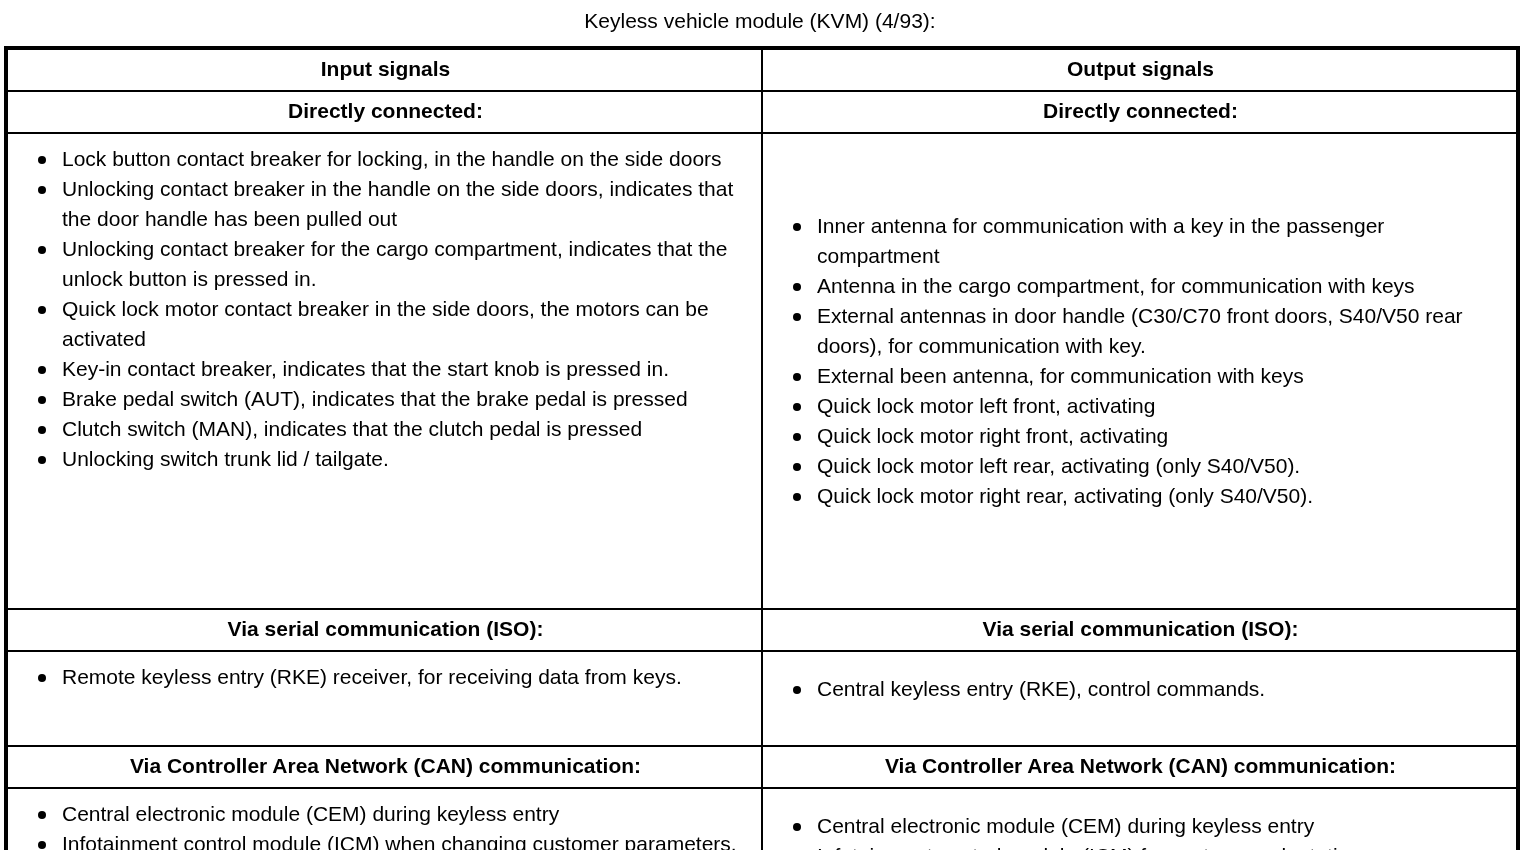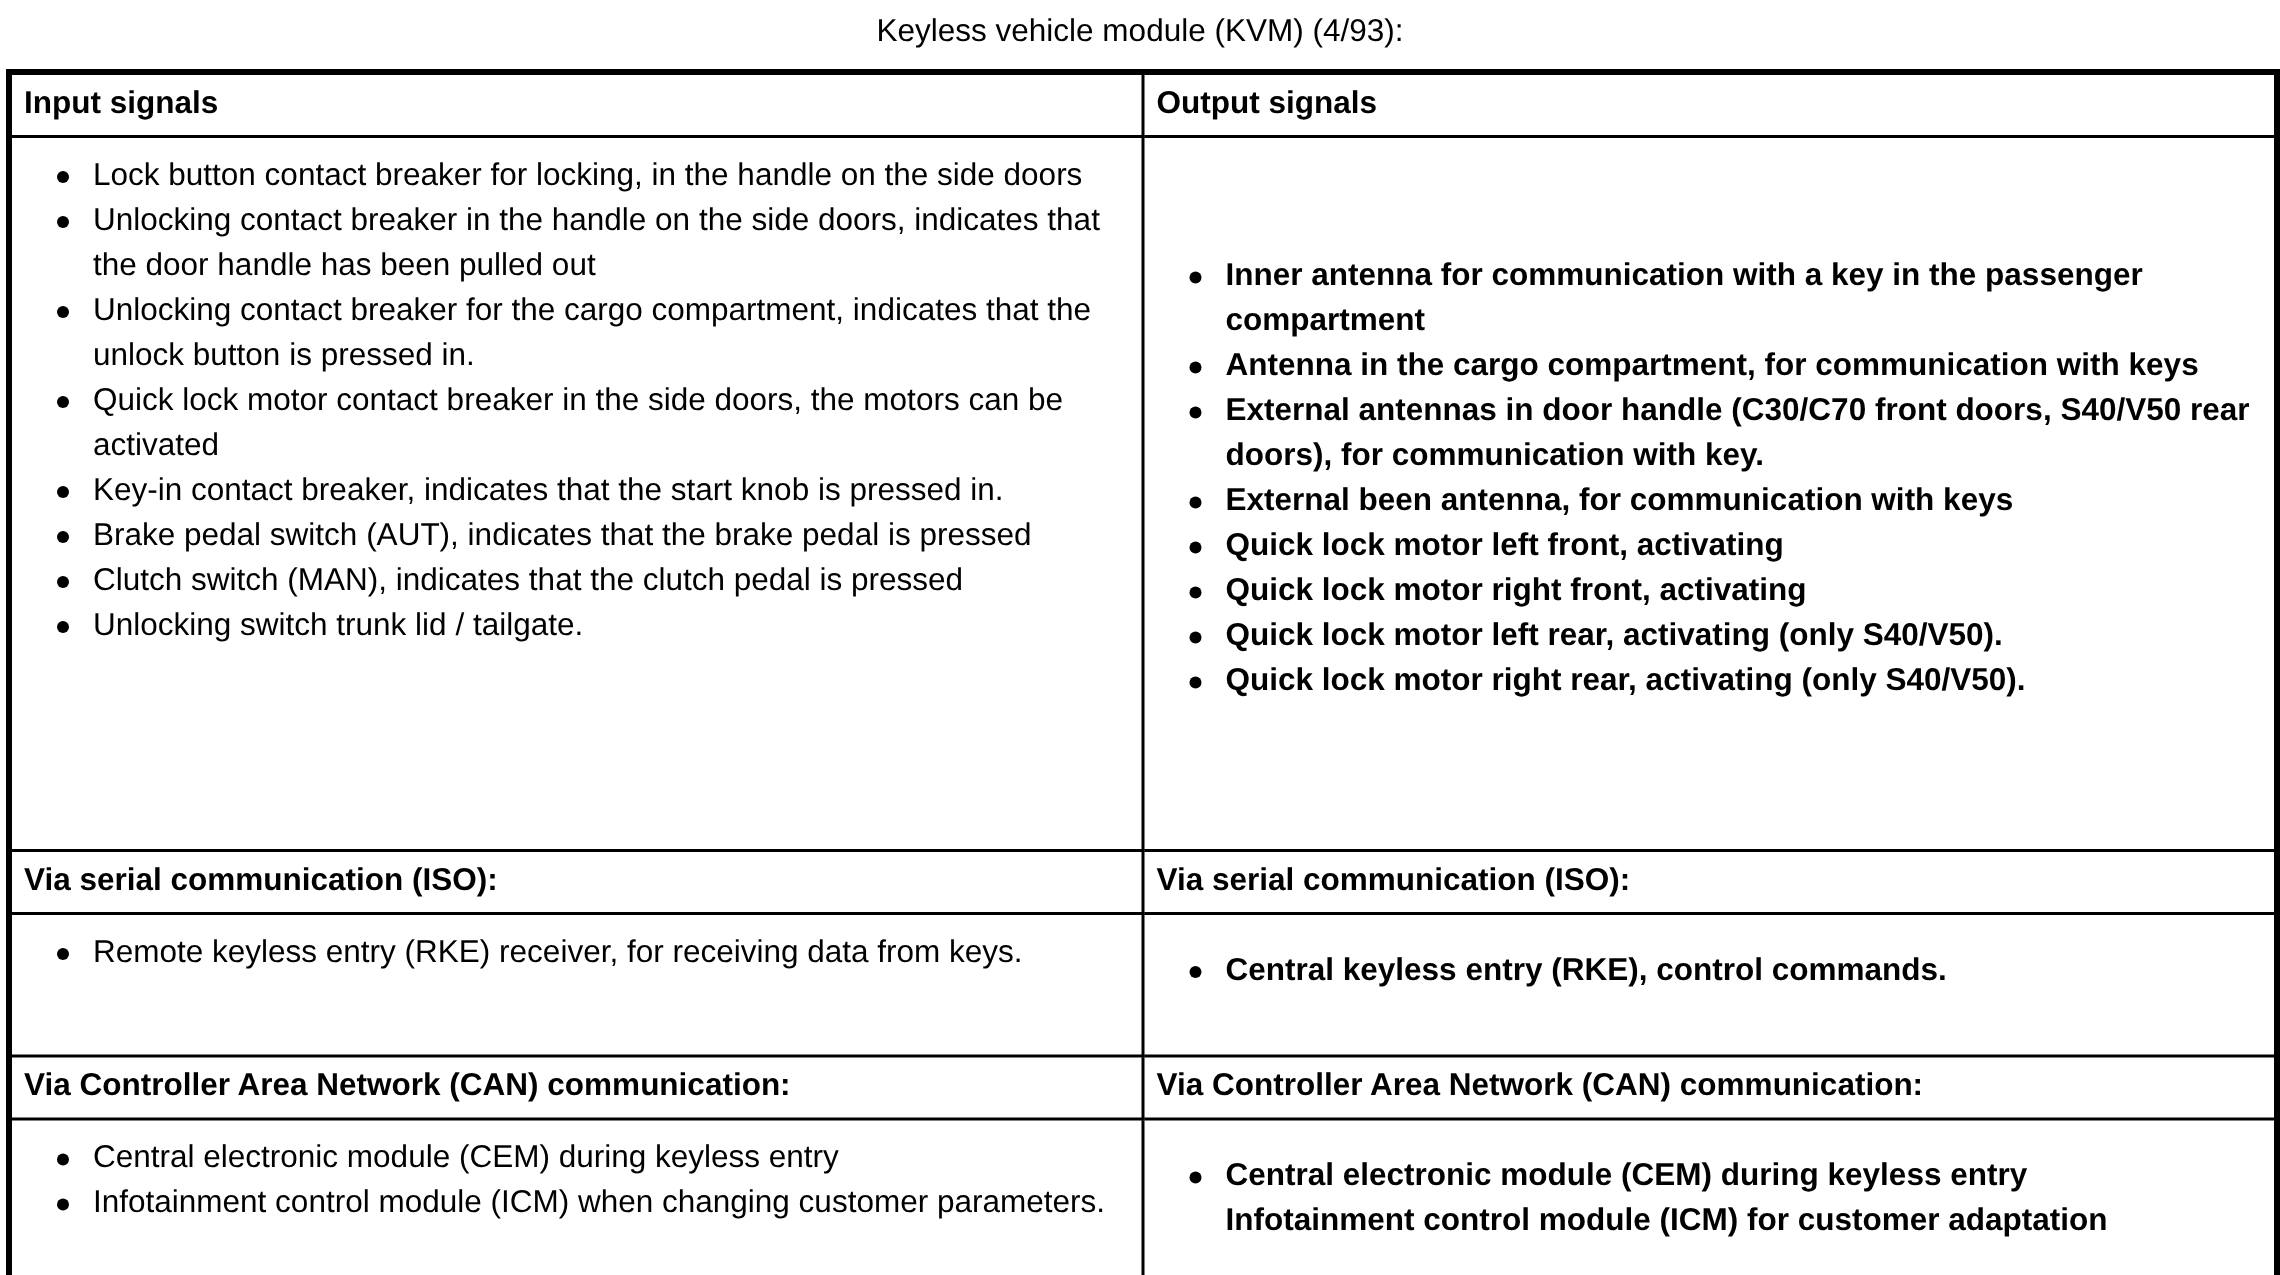--- a/index.html
+++ b/index.html
@@ -48,20 +48,21 @@
   .signal-table tr.row-subhead td {
     vertical-align: middle;
   }
 
   .cell-head {
     font-size: 21px;
     font-weight: bold;
     padding: 7px 6px 9px 8px;
     line-height: 24px;
     white-space: nowrap;
+    text-align: center;
   }
   .cell-body {
     padding: 10px 8px 10px 0;
   }
 
   ul.bullets {
     list-style: none;
     margin: 0;
     padding: 0;
   }
@@ -76,21 +77,20 @@
     position: absolute;
     left: 30px;
     top: 12px;
     width: 8px;
     height: 8px;
     background: #000000;
     border-radius: 50%;
   }
   .pad-left-extra > li {
     padding-left: 62px;
-    font-weight: bold;
   }
   .pad-left-extra > li .bullet-dot {
     left: 38px;
   }
 
   
   .vfill {
     display: flex;
     flex-direction: column;
     justify-content: center;
@@ -117,20 +117,28 @@
 
       <tr class="row-header">
         <td>
           <div class="cell-head">Input signals</div>
         </td>
         <td>
           <div class="cell-head">Output signals</div>
         </td>
       </tr>
 
+      <tr class="row-subhead">
+        <td>
+          <div class="cell-head">Directly connected:</div>
+        </td>
+        <td>
+          <div class="cell-head">Directly connected:</div>
+        </td>
+      </tr>
 
       <tr>
         <td>
           <div class="cell-body h-directly-left">
             <ul class="bullets">
                 <li><span class="bullet-dot"></span><span>Lock button contact breaker for locking, in the handle on the side doors</span></li>
                 <li><span class="bullet-dot"></span><span>Unlocking contact breaker in the handle on the side doors, indicates that the door handle has been pulled out</span></li>
                 <li><span class="bullet-dot"></span><span>Unlocking contact breaker for the cargo compartment, indicates that the unlock button is pressed in.</span></li>
                 <li><span class="bullet-dot"></span><span>Quick lock motor contact breaker in the side doors, the motors can be activated</span></li>
                 <li><span class="bullet-dot"></span><span>Key-in contact breaker, indicates that the start knob is pressed in.</span></li>

